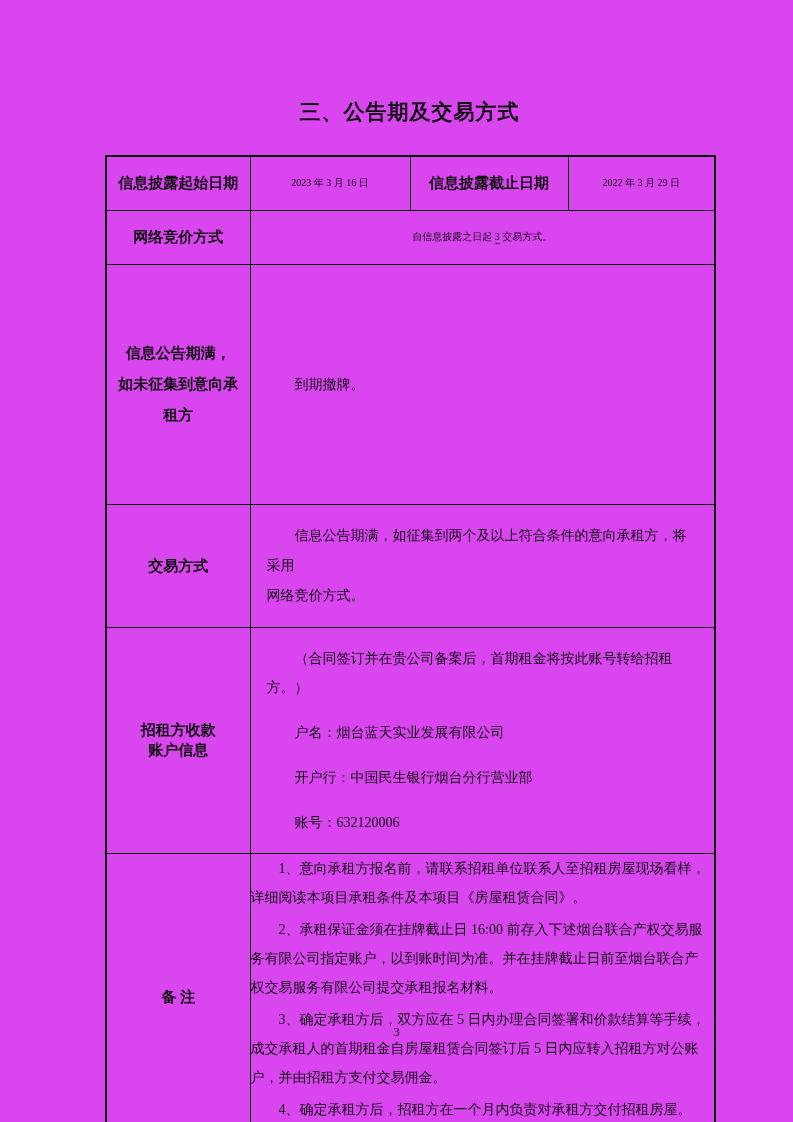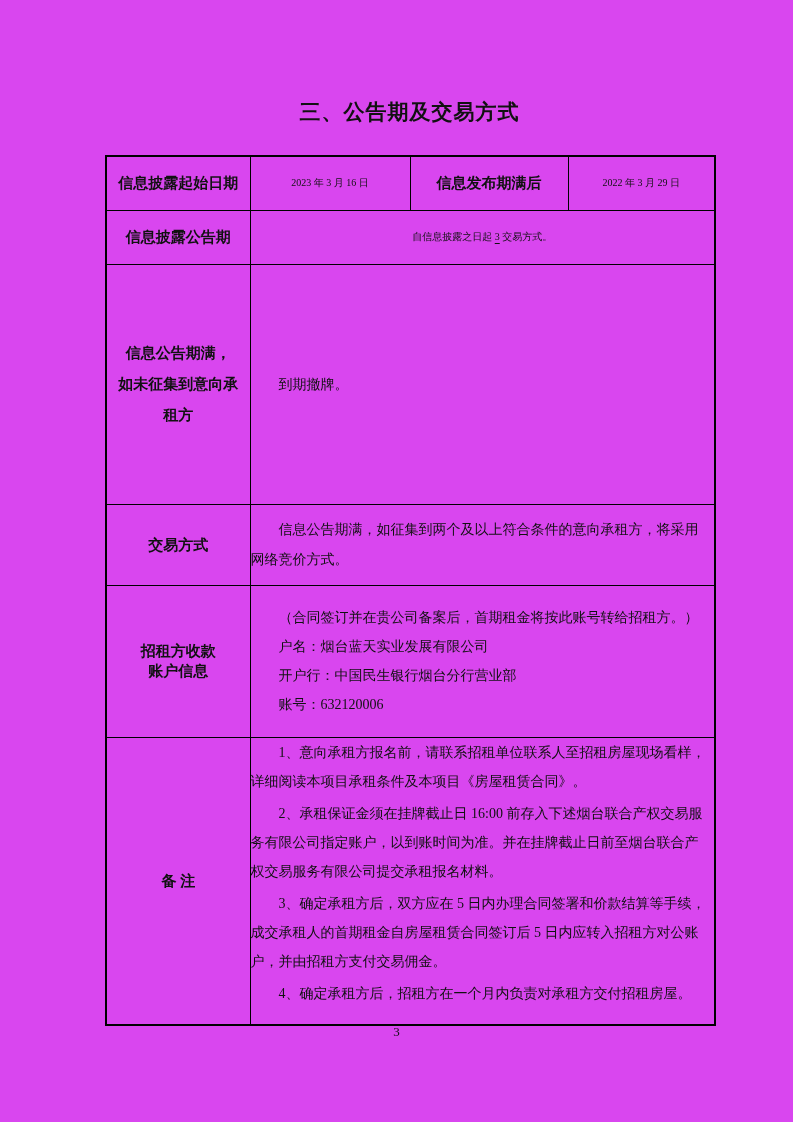--- a/index.html
+++ b/index.html
@@ -48,21 +48,21 @@
   td.label.tall{line-height:31px;}
   td.value-center{
     text-align:center;
     font-size:10px;
   }
   td.value{
     text-align:left;
     padding:2px 2px 2px 5px;
   }
   td.value p{
-    margin:0;
+    margin:16px;
     text-indent:2em;
     line-height:29px;
     white-space:pre-wrap;
     word-break:break-all;
   }
   td.value.tm p{line-height:30px;}
   td.value.remarks p{margin:0 0 3px 0;line-height:29px;}
   td.value.remarks p:last-child{margin-bottom:16px;}
   .u{
     text-decoration:underline;
@@ -87,26 +87,26 @@
       <col style="width:144px">
       <col style="width:160px">
       <col style="width:158px">
       <col style="width:147px">
     </colgroup>
 
     <tbody>
         <tr style="height:54px">
       <td class="label">信息披露起始日期</td>
       <td class="value-center">2023 年 3 月 16 日</td>
-      <td class="label">信息发布期满后</td>
+      <td class="label">信息披露截止日期</td>
       <td class="value-center">2022 年 3 月 29 日</td>
     </tr>
 
     <tr style="height:54px">
-      <td class="label">信息披露公告期</td>
+      <td class="label">网络竞价方式</td>
       <td class="value-center" colspan="3">
         <span>自信息披露之日起 </span><span class="u">3</span><span> 交易方式。</span>
       </td>
     </tr>
 
     <tr style="height:240px">
       <td class="label tall">信息公告期满，
 如未征集到意向承
 租方</td>
       <td class="value" colspan="3">

